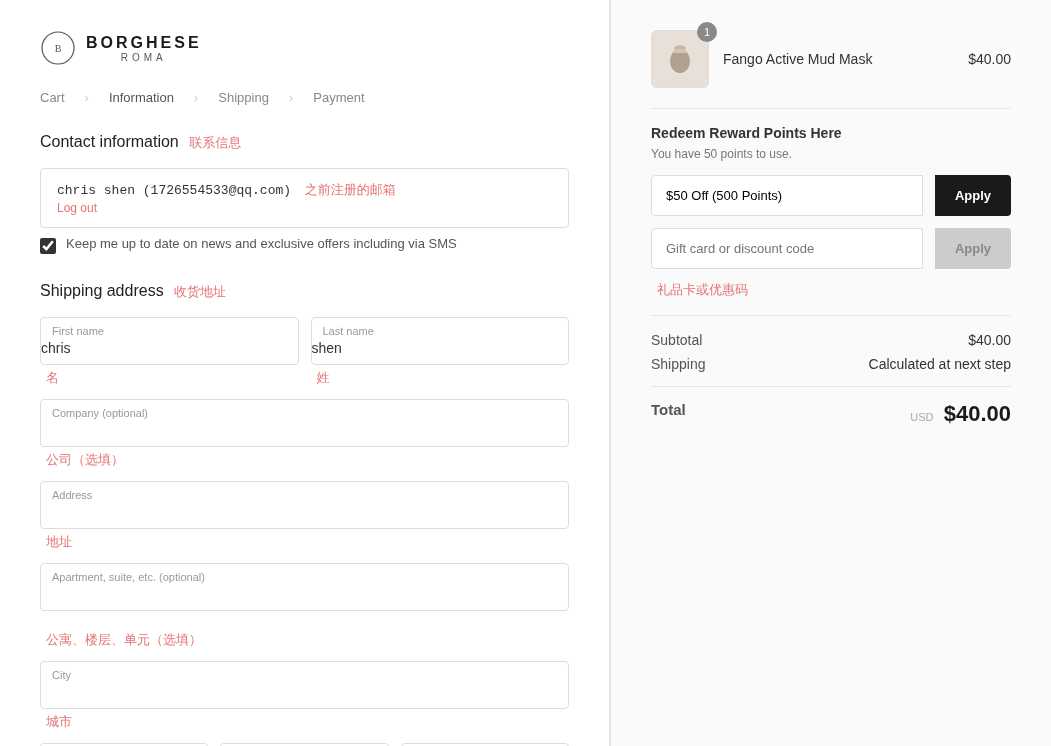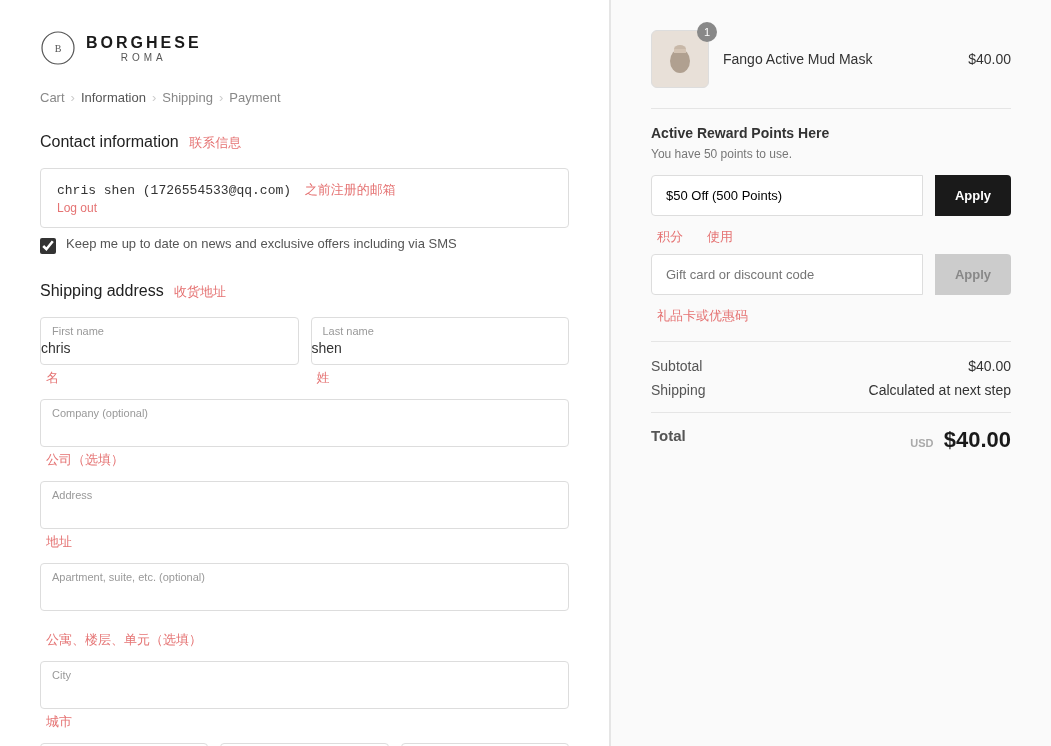--- a/index.html
+++ b/index.html
@@ -9,21 +9,21 @@
     .right-panel { flex: 1; background: #fafafa; padding: 30px 40px; border-left: 1px solid #e5e5e5; }
 
     
     .logo-area { display: flex; align-items: center; margin-bottom: 24px; }
     .logo-icon { width: 36px; height: 36px; margin-right: 10px; }
     .logo-text { display: flex; flex-direction: column; }
     .logo-brand { font-size: 16px; font-weight: 700; letter-spacing: 3px; color: #1a1a1a; }
     .logo-sub { font-size: 10px; letter-spacing: 4px; color: #555; text-align: center; }
 
     
-    .breadcrumb { display: flex; align-items: flex-end; gap: 6px; margin-bottom: 28px; font-size: 13px; color: #aaa; }
+    .breadcrumb { display: flex; align-items: flex-end; gap: 20px; margin-bottom: 28px; font-size: 13px; color: #aaa; }
     .breadcrumb a { color: #888; text-decoration: none; }
     .breadcrumb .active { color: #555; }
     .breadcrumb .sep { color: #ccc; }
 
     
     .section-title { font-size: 16px; font-weight: 500; margin-bottom: 16px; color: #222; }
 
     
     .contact-box { border: 1px solid #ddd; border-radius: 4px; padding: 12px 16px; margin-bottom: 8px; display: flex; justify-content: space-between; align-items: center; }
     .contact-info .email { font-size: 13px; color: #333; font-family: Liberation Mono, monospace; }
@@ -64,21 +64,21 @@
     .input-btn-row { display: flex; gap: 12px; margin-bottom: 12px; }
     .input-btn-row input { flex: 1; border: 1px solid #ddd; border-radius: 4px 0 0 4px; padding: 12px 14px; font-size: 13px; outline: none; }
     .apply-btn-dark { background: #1a1a1a; color: #fff; border: none; border-radius: 0 4px 4px 0; padding: 12px 20px; font-size: 13px; font-weight: 600; cursor: pointer; white-space: nowrap; }
     .apply-btn-light { background: #ccc; color: #888; border: none; border-radius: 0 4px 4px 0; padding: 12px 20px; font-size: 13px; font-weight: 600; cursor: pointer; white-space: nowrap; }
 
     
     .summary-row { display: flex; justify-content: space-between; margin-bottom: 8px; font-size: 14px; color: #555; }
     .summary-row .label { }
     .summary-row .value { color: #333; }
     .summary-row.total { margin-top: 14px; padding-top: 14px; border-top: 1px solid #e5e5e5; font-size: 15px; font-weight: 600; }
-    .total-usd { font-size: 11px; color: #aaa; font-weight: 700; margin-right: 6px; }
+    .total-usd { font-size: 11px; color: #aaa; font-weight: 400; margin-right: 6px; }
     .total-amount { font-size: 22px; font-weight: 700; color: #1a1a1a; }
   </style>
 </head>
 <body>
 
 <div class="layout">
 
   <div class="left-panel">
 
     <div class="logo-area">
@@ -216,30 +216,26 @@
         </div>
         <div class="badge">1</div>
       </div>
       <span class="product-name">Fango Active Mud Mask</span>
       <span class="product-price">$40.00</span>
     </div>
 
     <hr class="divider">
 
     <div>
-      <div class="reward-title">Active Reward Points Here</div>
+      <div class="reward-title">Redeem Reward Points Here</div>
       <div class="reward-sub">You have 50 points to use.</div>
 
       <div class="input-btn-row">
         <input type="text" value="$50 Off (500 Points)" style="">
         <button class="apply-btn-dark">Apply</button>
-      </div>
-      <div style="margin-bottom:8px;">
-        <span class="cn" style="font-size:13px;">积分</span>
-        <span class="cn" style="font-size:13px;margin-left:20px;">使用</span>
       </div>
 
       <div class="input-btn-row">
         <input type="text" placeholder="Gift card or discount code" style="">
         <button class="apply-btn-light">Apply</button>
       </div>
       <div style="margin-bottom:8px;">
         <span class="cn" style="font-size:13px;">礼品卡或优惠码</span>
       </div>
     </div>

